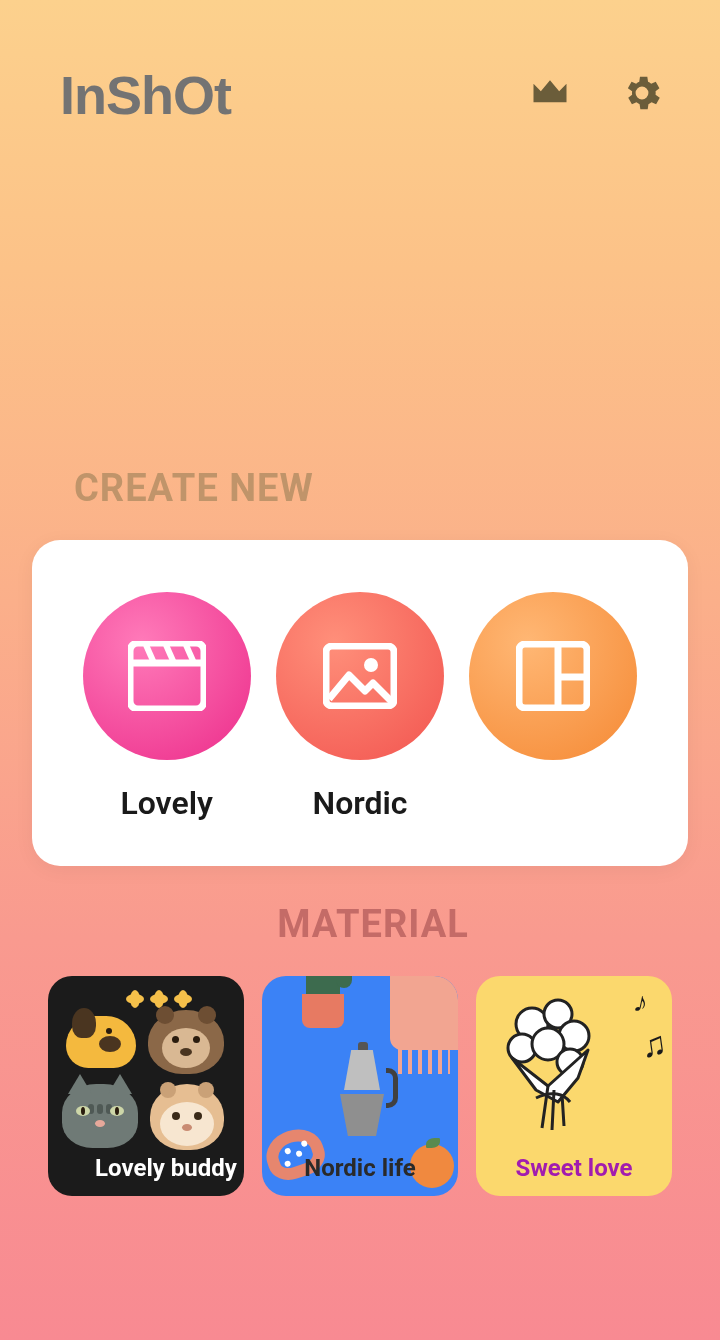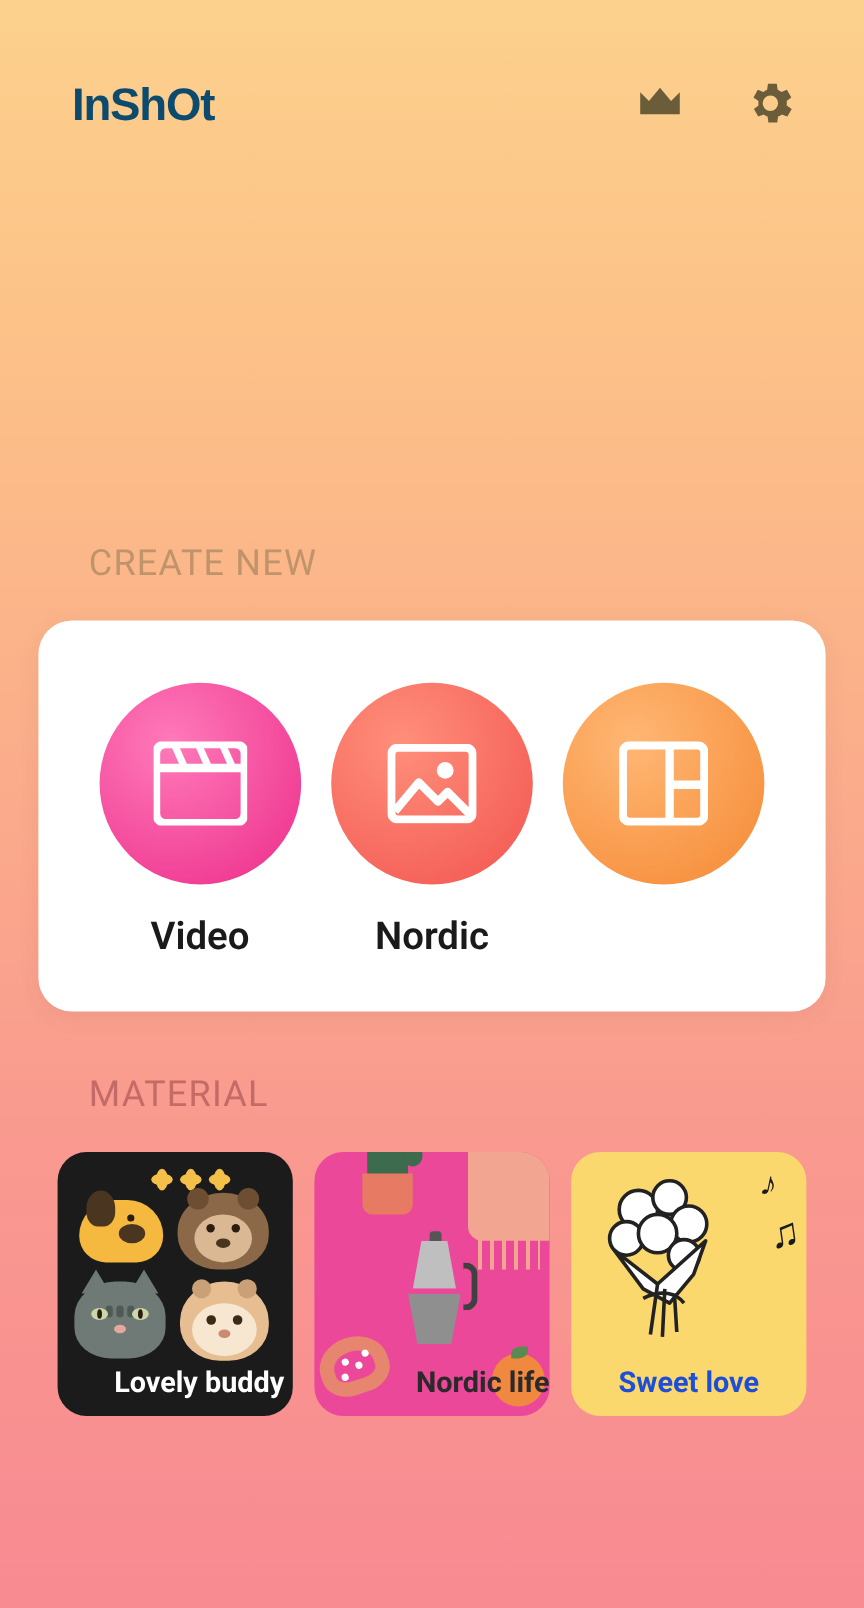--- a/index.html
+++ b/index.html
@@ -9,35 +9,35 @@
     background: linear-gradient(180deg, #fcd18d 0%, #fcc288 20%, #fbaf8a 45%, #f99a8f 70%, #f88a92 100%);
   }
 
   .header {
     display: flex;
     align-items: center;
     justify-content: space-between;
     padding: 64px 56px 0 60px;
   }
   .logo {
-    font-size: 38px;
+    font-size: 54px;
     font-weight: 900;
-    color: #0c4a6e;
+    color: #737373;
     letter-spacing: -1px;
     font-family: Arial, sans-serif;
   }
   .header-icons {
     display: flex;
     gap: 48px;
     align-items: center;
   }
 
   .section-title {
-    font-size: 30px;
-    font-weight: 400;
+    font-size: 38px;
+    font-weight: 700;
     letter-spacing: 1px;
   }
   .create-title {
     color: #c0946a;
     margin: 340px 0 0 74px;
   }
   .create-card {
     background: #fff;
     border-radius: 28px;
     margin: 30px 32px 0 32px;
@@ -60,21 +60,22 @@
   }
   .create-icon.video { background: radial-gradient(circle at 35% 30%, #ff7ab9, #ec2c8a); }
   .create-icon.photo { background: radial-gradient(circle at 35% 30%, #ff8f7a, #f2544f); }
   .create-icon.collage { background: radial-gradient(circle at 35% 30%, #ffb774, #f58934); }
   .create-label { font-size: 32px; font-weight: 600; color: #1a1a1a; }
 
   .material-header {
     display: flex;
     justify-content: space-between;
     align-items: center;
-    margin: 52px 48px 0 74px;
+    margin: 36px 48px 0 74px;
+    flex-direction: column;
   }
   .material-title { color: #c46b67; }
   .see-all {
     display: flex; align-items: center; gap: 8px;
     font-size: 30px; font-weight: 800; color: #c46b67;
     cursor: pointer;
   }
 
   .material-row {
     display: flex;
@@ -93,24 +94,24 @@
     padding-bottom: 14px;
   }
   .material-card .label {
     font-size: 24px;
     font-weight: 700;
     z-index: 10;
     position: relative;
   }
   .card-lovely { background: #1b1b1b; }
   .card-lovely .label { color: #fff; margin-left: 40px; }
-  .card-nordic { background: #ec4899; justify-content: flex-end; }
+  .card-nordic { background: #3b82f6; }
   .card-nordic .label { color: #2a2a2a; }
   .card-sweet { background: #fbd86d; }
-  .card-sweet .label { color: #1d4ed8; }
+  .card-sweet .label { color: #a21caf; }
 
   .art { position: absolute; inset: 0; }
 
   
   .flower { position: absolute; width: 18px; height: 18px; }
   .flower::before, .flower::after { content:""; position:absolute; background:#f5c04a; border-radius:50%; }
   .flower::before { width:18px; height:10px; top:4px; left:0; }
   .flower::after { width:10px; height:18px; top:0; left:4px; }
   .f1{top:14px;left:78px}.f2{top:14px;left:102px}.f3{top:14px;left:126px}
 
@@ -192,21 +193,21 @@
   <div class="create-item">
     <div class="create-icon video">
       <svg width="78" height="70" viewBox="0 0 78 70">
           <rect x="2" y="2" width="74" height="66" rx="8" fill="none" stroke="#fff" stroke-width="7"></rect>
           <line x1="2" y1="22" x2="76" y2="22" stroke="#fff" stroke-width="7"></line>
           <line x1="18" y1="4" x2="26" y2="22" stroke="#fff" stroke-width="6"></line>
           <line x1="38" y1="4" x2="46" y2="22" stroke="#fff" stroke-width="6"></line>
           <line x1="58" y1="4" x2="66" y2="22" stroke="#fff" stroke-width="6"></line>
         </svg>
     </div>
-    <div class="create-label">Video</div>
+    <div class="create-label">Lovely</div>
   </div>
   <div class="create-item">
     <div class="create-icon photo">
       <svg width="74" height="66" viewBox="0 0 74 66">
           <rect x="3" y="3" width="68" height="60" rx="6" fill="none" stroke="#fff" stroke-width="7"></rect>
           <circle cx="48" cy="22" r="7" fill="#fff"></circle>
           <path d="M6 56 L26 32 L42 48 L50 40 L70 60" fill="none" stroke="#fff" stroke-width="7" stroke-linejoin="round"></path>
         </svg>
     </div>
     <div class="create-label">Nordic</div>

